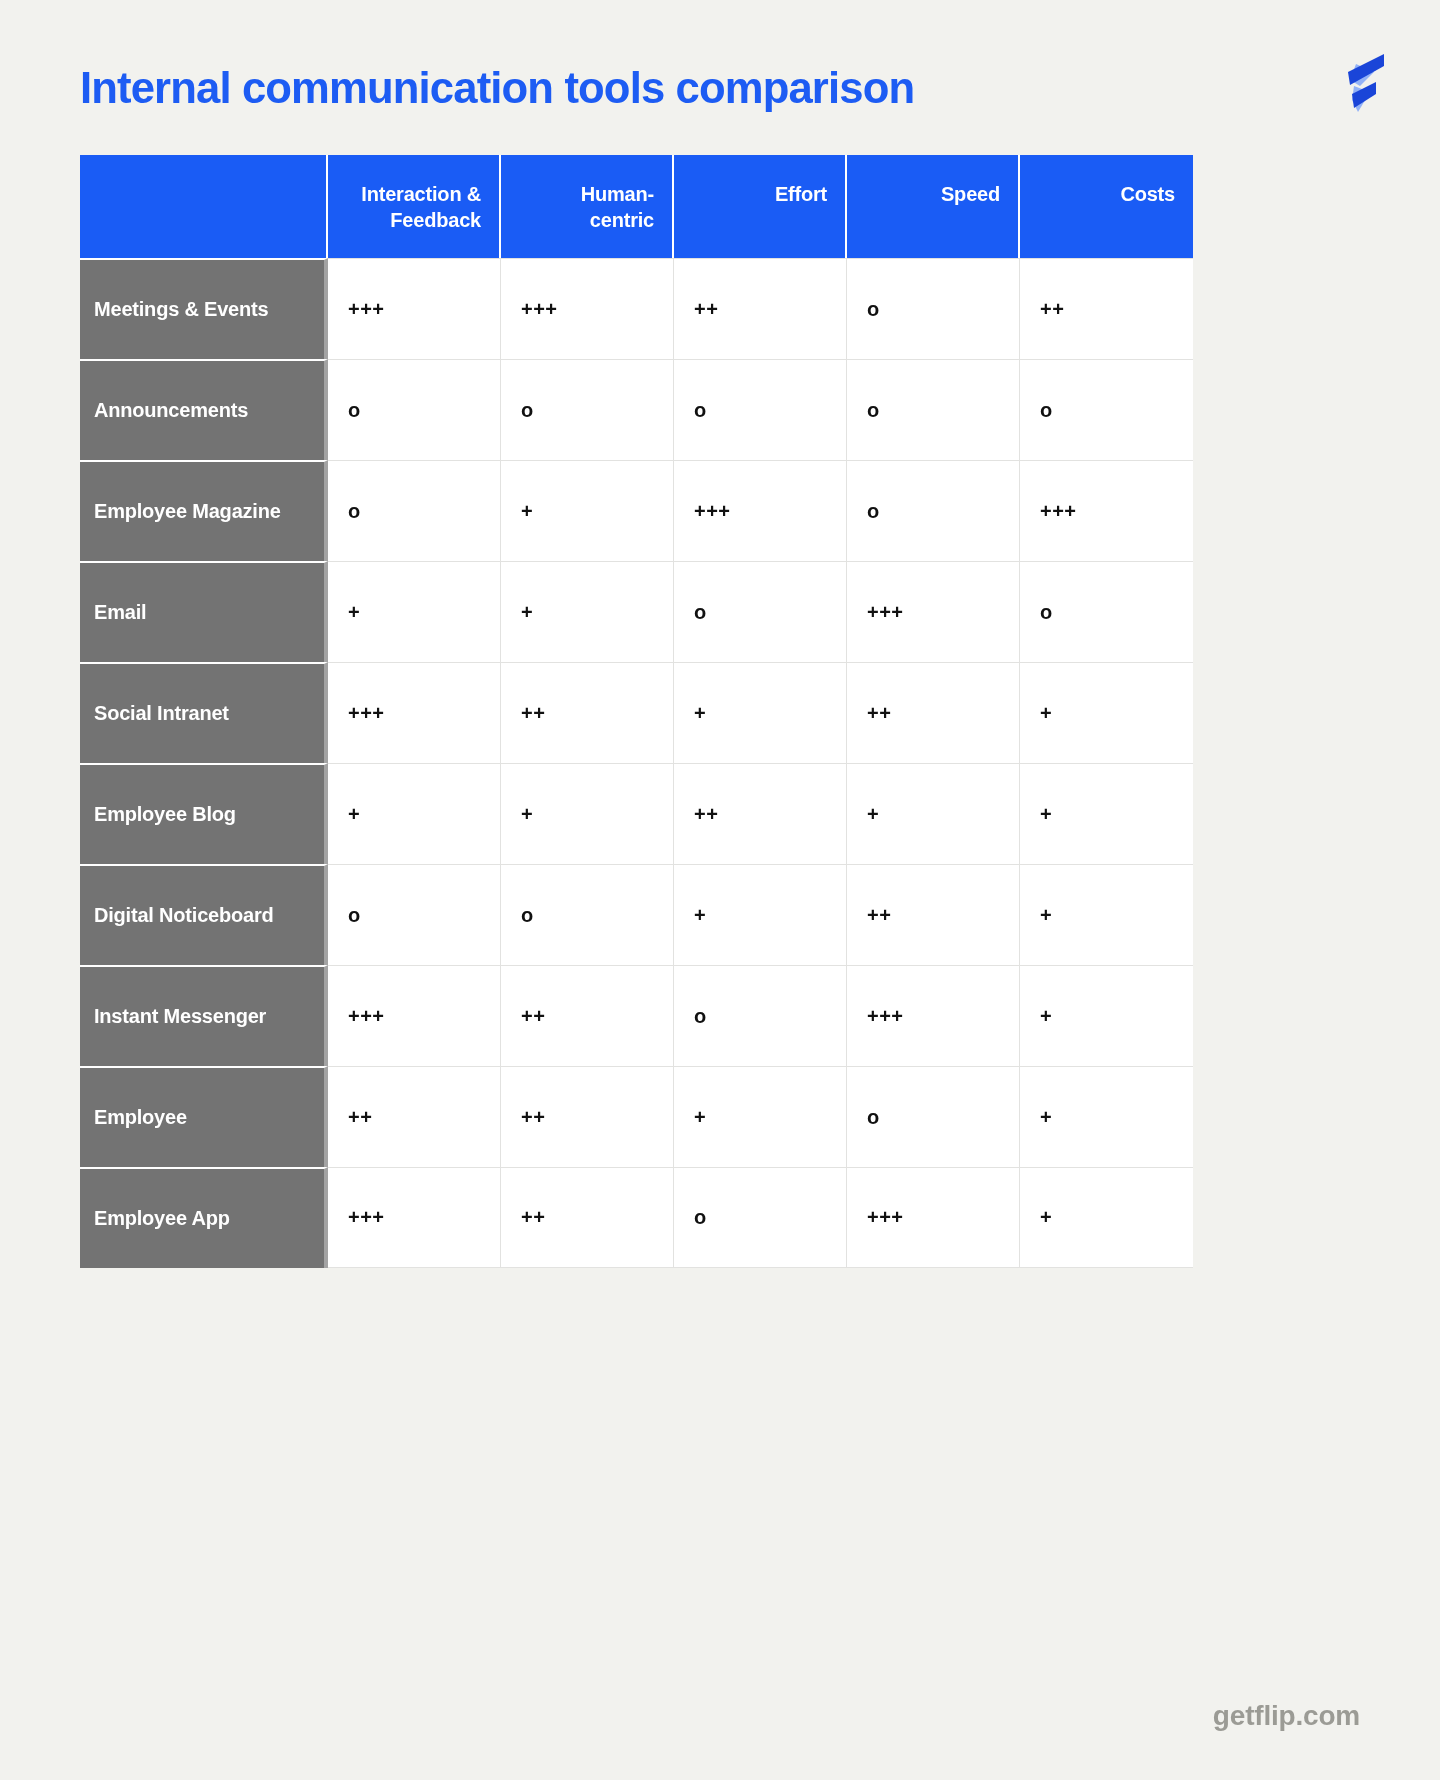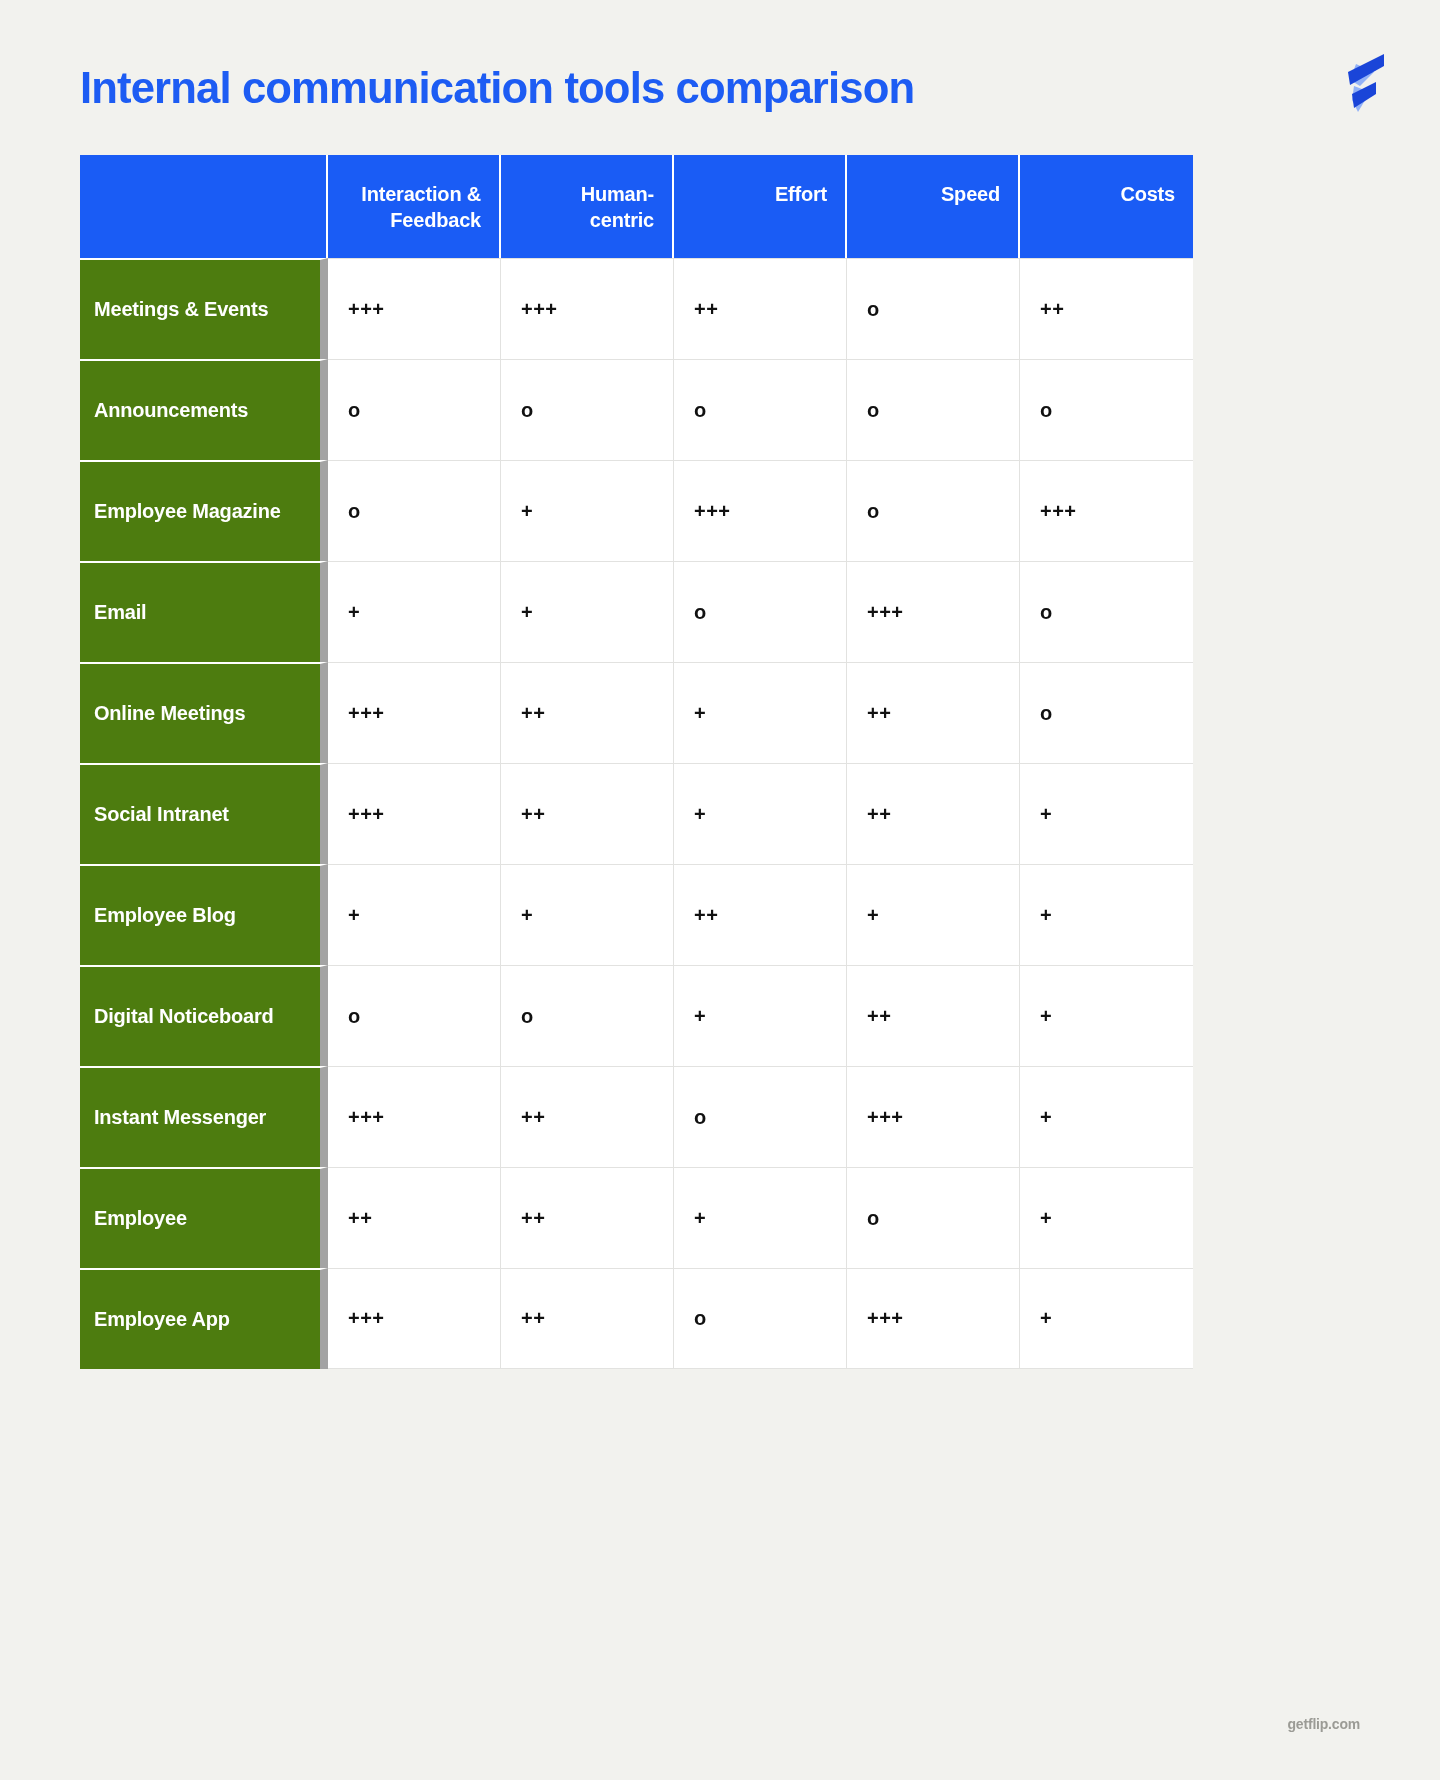--- a/index.html
+++ b/index.html
@@ -81,31 +81,31 @@
     border-right: 2px solid #ffffff;
   }
   thead th.corner {
     padding: 0;
     border-right: 2px solid #ffffff;
   }
   thead th:last-child { border-right: none; }
 
   
   tbody th.row-label {
-    background: #4d7c0f;
+    background: #737373;
     color: #ffffff;
     font-size: 20px;
     font-weight: 700;
     text-align: left;
     vertical-align: middle;
     padding: 14px 16px 14px 14px;
     letter-spacing: -0.2px;
     line-height: 1.28;
     border-top: 2px solid #ffffff;
-    border-right: 8px solid #a3a3a3;
+    border-right: 4px solid #a3a3a3;
   }
   tbody tr:first-child th.row-label { border-top: 2px solid #ffffff; }
 
   
   tbody td {
     background: #ffffff;
     color: #111111;
     font-size: 20px;
     font-weight: 700;
     vertical-align: middle;
@@ -119,21 +119,21 @@
   tbody tr:last-child td { border-bottom: 1px solid #e2e2e0; }
 
   .tall-row th.row-label,
   .tall-row td { height: 101px; }
 
   
   .footer-brand {
     position: absolute;
     right: 80px;
     bottom: 48px;
-    font-size: 14px;
+    font-size: 28px;
     font-weight: 700;
     color: #9b9b95;
     letter-spacing: -0.2px;
   }
 </style>
 </head>
 <body>
 
 <div class="page">
 
@@ -199,28 +199,20 @@
         </tr>
         <tr class="tall-row">
           <th class="row-label">Email</th>
           <td>+</td>
           <td>+</td>
           <td>o</td>
           <td>+++</td>
           <td>o</td>
         </tr>
         <tr class="tall-row">
-          <th class="row-label">Online Meetings</th>
-          <td>+++</td>
-          <td>++</td>
-          <td>+</td>
-          <td>++</td>
-          <td>o</td>
-        </tr>
-        <tr class="tall-row">
           <th class="row-label">Social Intranet</th>
           <td>+++</td>
           <td>++</td>
           <td>+</td>
           <td>++</td>
           <td>+</td>
         </tr>
         <tr class="tall-row">
           <th class="row-label">Employee Blog</th>
           <td>+</td>

